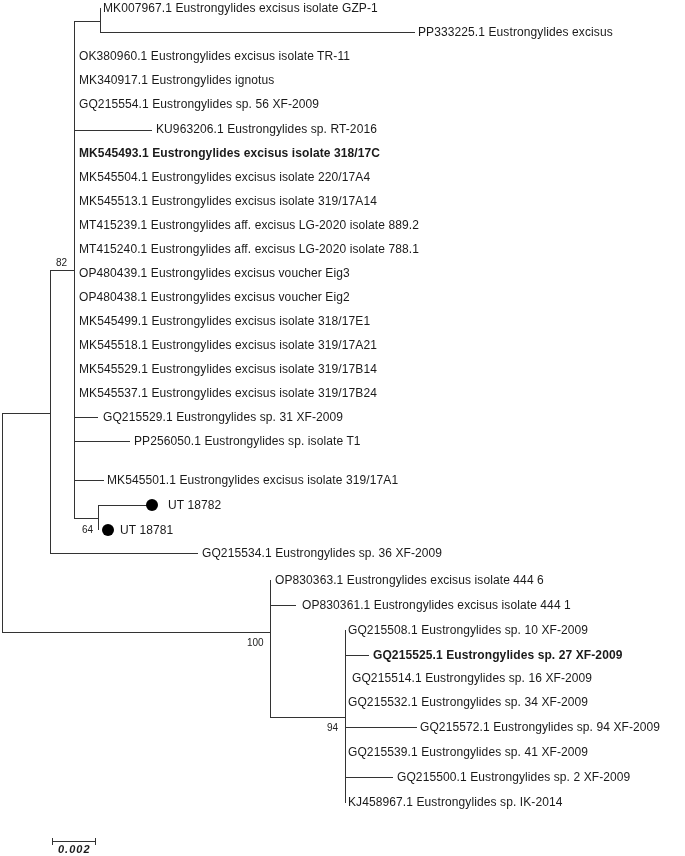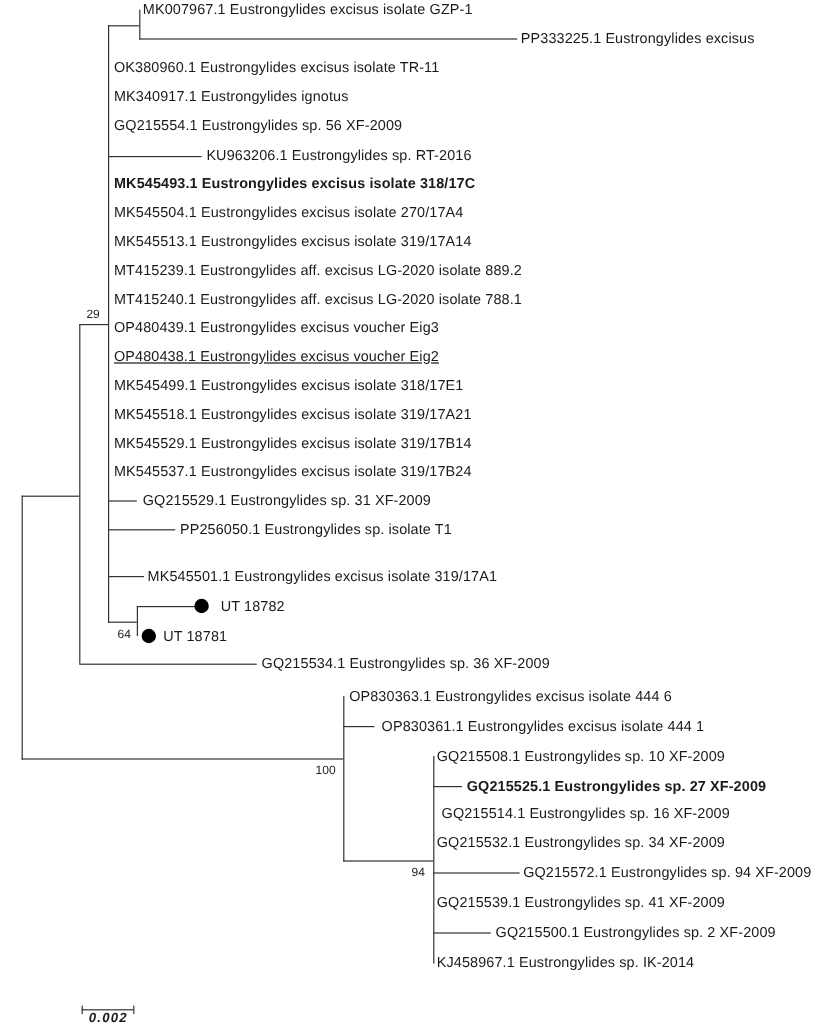--- a/index.html
+++ b/index.html
@@ -1,18 +1,18 @@
 <!DOCTYPE html>
 <html><head>
 <meta charset="utf-8">
 <style>
   html, body { margin:0; padding:0; background:#ffffff; }
   body { width:685px; height:856px; position:relative; overflow:hidden;
          font-family:"Liberation Sans", "DejaVu Sans", sans-serif; color:#1a1a1a; }
-  #tree { position:absolute; left:0; top:0; width:596px; height:856px;margin-left:16px; }
+  #tree { position:absolute; left:0; top:0; width:596px; height:856px; }
   .ln { position:absolute; background:#333333; }
   .h { height:1px; }
   .v { width:1px; }
   .tx { position:absolute; font-size:12px; line-height:14px; white-space:nowrap; letter-spacing:0.1px; }
   .bs { position:absolute; font-size:10px; line-height:11px; color:#222; }
   .dot { position:absolute; width:12px; height:12px; border-radius:50%; background:#000; }
   .scale-bar { position:absolute; left:52px; top:841px; width:43px; height:1px; background:#333; }
   .scale-tick { position:absolute; width:1px; height:7px; background:#333; top:838px; }
   .scale-label { position:absolute; left:58px; top:843px; font-size:11px; font-style:italic; font-weight:bold; letter-spacing:1px; }
 </style>
@@ -51,26 +51,26 @@
       <div class="dot" style="left: 102px; top: 524px;"></div>
     </div>
   <div id="taxa">
       <div class="tx" style="left: 103px; top: 1px;">MK007967.1 Eustrongylides excisus isolate GZP-1</div>
       <div class="tx" style="left: 418px; top: 25px;">PP333225.1 Eustrongylides excisus</div>
       <div class="tx" style="left: 79px; top: 49px;">OK380960.1 Eustrongylides excisus isolate TR-11</div>
       <div class="tx" style="left: 79px; top: 73px;">MK340917.1 Eustrongylides ignotus</div>
       <div class="tx" style="left: 79px; top: 97px;">GQ215554.1 Eustrongylides sp. 56 XF-2009</div>
       <div class="tx" style="left: 156px; top: 122px;">KU963206.1 Eustrongylides sp. RT-2016</div>
       <div class="tx" style="left: 79px; top: 146px; font-weight: bold;">MK545493.1 Eustrongylides excisus isolate 318/17C</div>
-      <div class="tx" style="left: 79px; top: 170px;">MK545504.1 Eustrongylides excisus isolate 270/17A4</div>
+      <div class="tx" style="left: 79px; top: 170px;">MK545504.1 Eustrongylides excisus isolate 220/17A4</div>
       <div class="tx" style="left: 79px; top: 194px;">MK545513.1 Eustrongylides excisus isolate 319/17A14</div>
       <div class="tx" style="left: 79px; top: 218px;">MT415239.1 Eustrongylides aff. excisus LG-2020 isolate 889.2</div>
       <div class="tx" style="left: 79px; top: 242px;">MT415240.1 Eustrongylides aff. excisus LG-2020 isolate 788.1</div>
       <div class="tx" style="left: 79px; top: 266px;">OP480439.1 Eustrongylides excisus voucher Eig3</div>
-      <div class="tx" style="left: 79px; top: 290px; text-decoration: underline;">OP480438.1 Eustrongylides excisus voucher Eig2</div>
+      <div class="tx" style="left: 79px; top: 290px;">OP480438.1 Eustrongylides excisus voucher Eig2</div>
       <div class="tx" style="left: 79px; top: 314px;">MK545499.1 Eustrongylides excisus isolate 318/17E1</div>
       <div class="tx" style="left: 79px; top: 338px;">MK545518.1 Eustrongylides excisus isolate 319/17A21</div>
       <div class="tx" style="left: 79px; top: 362px;">MK545529.1 Eustrongylides excisus isolate 319/17B14</div>
       <div class="tx" style="left: 79px; top: 386px;">MK545537.1 Eustrongylides excisus isolate 319/17B24</div>
       <div class="tx" style="left: 103px; top: 410px;">GQ215529.1 Eustrongylides sp. 31 XF-2009</div>
       <div class="tx" style="left: 134px; top: 434px;">PP256050.1 Eustrongylides sp. isolate T1</div>
       <div class="tx" style="left: 107px; top: 473px;">MK545501.1 Eustrongylides excisus isolate 319/17A1</div>
       <div class="tx" style="left: 168px; top: 498px;">UT 18782</div>
       <div class="tx" style="left: 120px; top: 523px;">UT 18781</div>
       <div class="tx" style="left: 202px; top: 546px;">GQ215534.1 Eustrongylides sp. 36 XF-2009</div>
@@ -79,21 +79,21 @@
       <div class="tx" style="left: 348px; top: 623px;">GQ215508.1 Eustrongylides sp. 10 XF-2009</div>
       <div class="tx" style="left: 373px; top: 648px; font-weight: bold;">GQ215525.1 Eustrongylides sp. 27 XF-2009</div>
       <div class="tx" style="left: 352px; top: 671px;">GQ215514.1 Eustrongylides sp. 16 XF-2009</div>
       <div class="tx" style="left: 348px; top: 695px;">GQ215532.1 Eustrongylides sp. 34 XF-2009</div>
       <div class="tx" style="left: 420px; top: 720px;">GQ215572.1 Eustrongylides sp. 94 XF-2009</div>
       <div class="tx" style="left: 348px; top: 745px;">GQ215539.1 Eustrongylides sp. 41 XF-2009</div>
       <div class="tx" style="left: 397px; top: 770px;">GQ215500.1 Eustrongylides sp. 2 XF-2009</div>
       <div class="tx" style="left: 348px; top: 795px;">KJ458967.1 Eustrongylides sp. IK-2014</div>
     </div>
   <div id="bootstraps">
-      <div class="bs" style="left: 56px; top: 257px;">29</div>
+      <div class="bs" style="left: 56px; top: 257px;">82</div>
       <div class="bs" style="left: 82px; top: 524px;">64</div>
       <div class="bs" style="left: 247px; top: 637px;">100</div>
       <div class="bs" style="left: 327px; top: 722px;">94</div>
     </div>
 
   <div>
     <div class="scale-bar"></div>
     <div class="scale-tick" style="left:52px;"></div>
     <div class="scale-tick" style="left:95px;"></div>
     <div class="scale-label">0.002</div>

